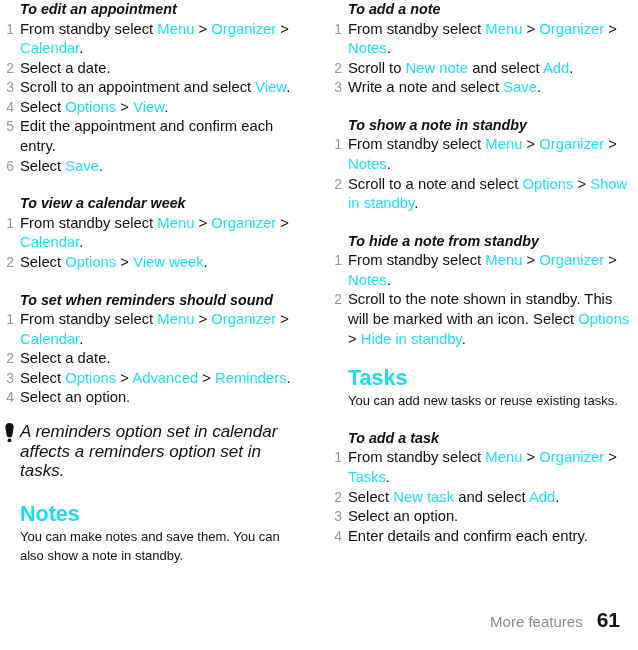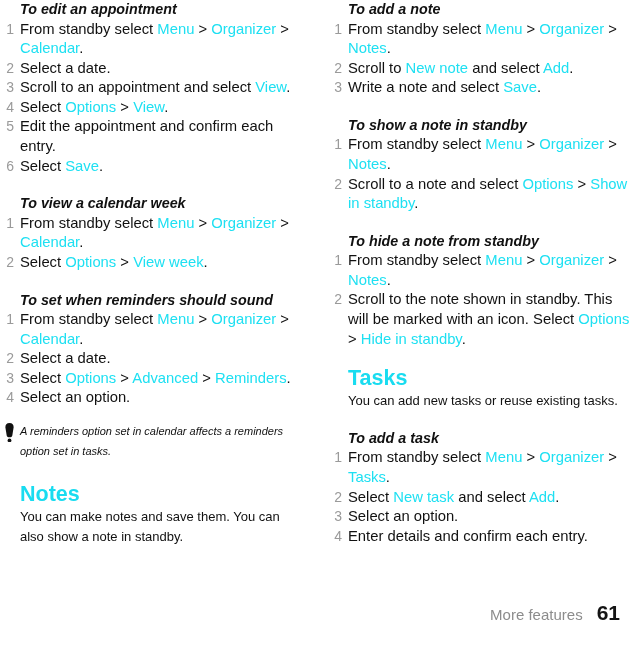--- a/index.html
+++ b/index.html
@@ -91,42 +91,42 @@
     line-height: 19.6px;
     margin-left: 20px;
     color: #111111;
   }
 
   
   .tip {
     position: relative;
     margin-left: 20px;
     font-style: italic;
-    font-size: 11px;
+    font-size: 17px;
     line-height: 19.6px;
     color: #111111;
   }
   .tip-icon {
     position: absolute;
     left: -16px;
     top: 1px;
     width: 11px;
     height: 19px;
     display: block;
   }
   .sp-14 { height: 14px; }
   .sp-16 { height: 16px; }
   .sp-18 { height: 18px; }
   .sp-20 { height: 20px; }
 
   
   .footer {
     position: absolute;
     left: 0;
-    bottom: 23px;
+    bottom: 16px;
     width: 638px;
     height: 24px;
     display: flex;
     justify-content: flex-end;
     align-items: baseline;
   }
   .footer-section {
     color: #8c8c8c;
     font-size: 15px;
     line-height: 20px;

